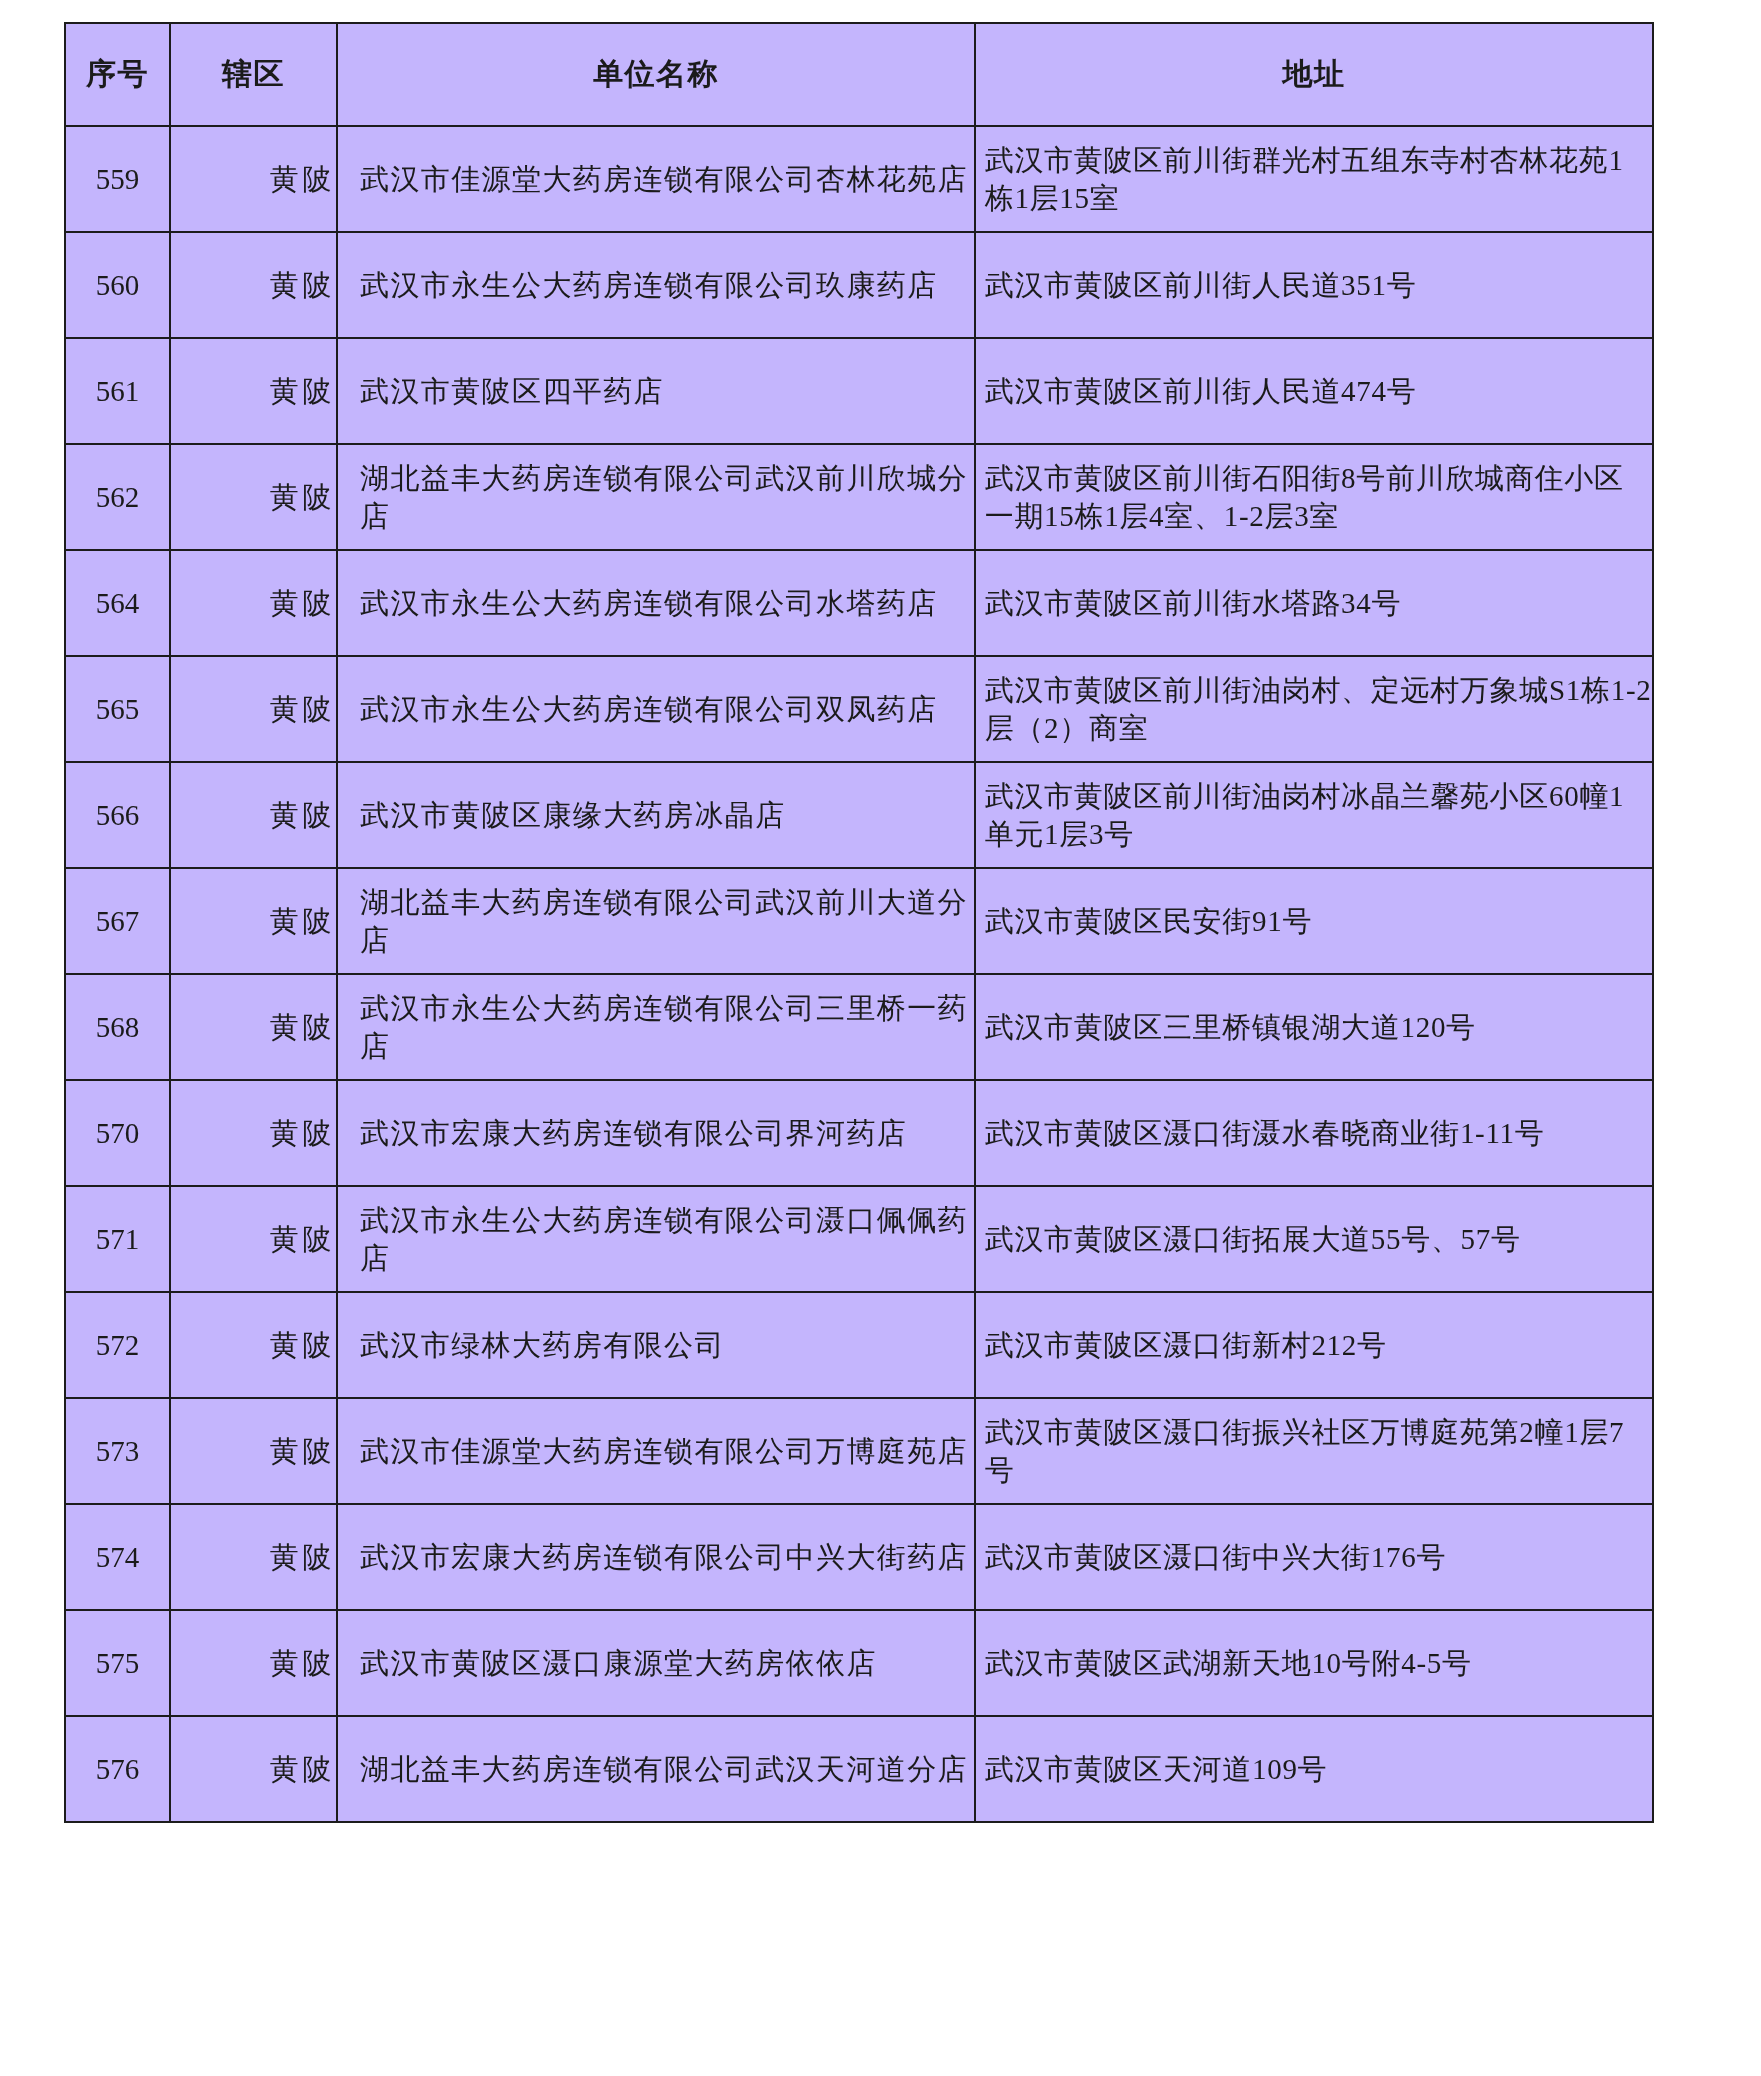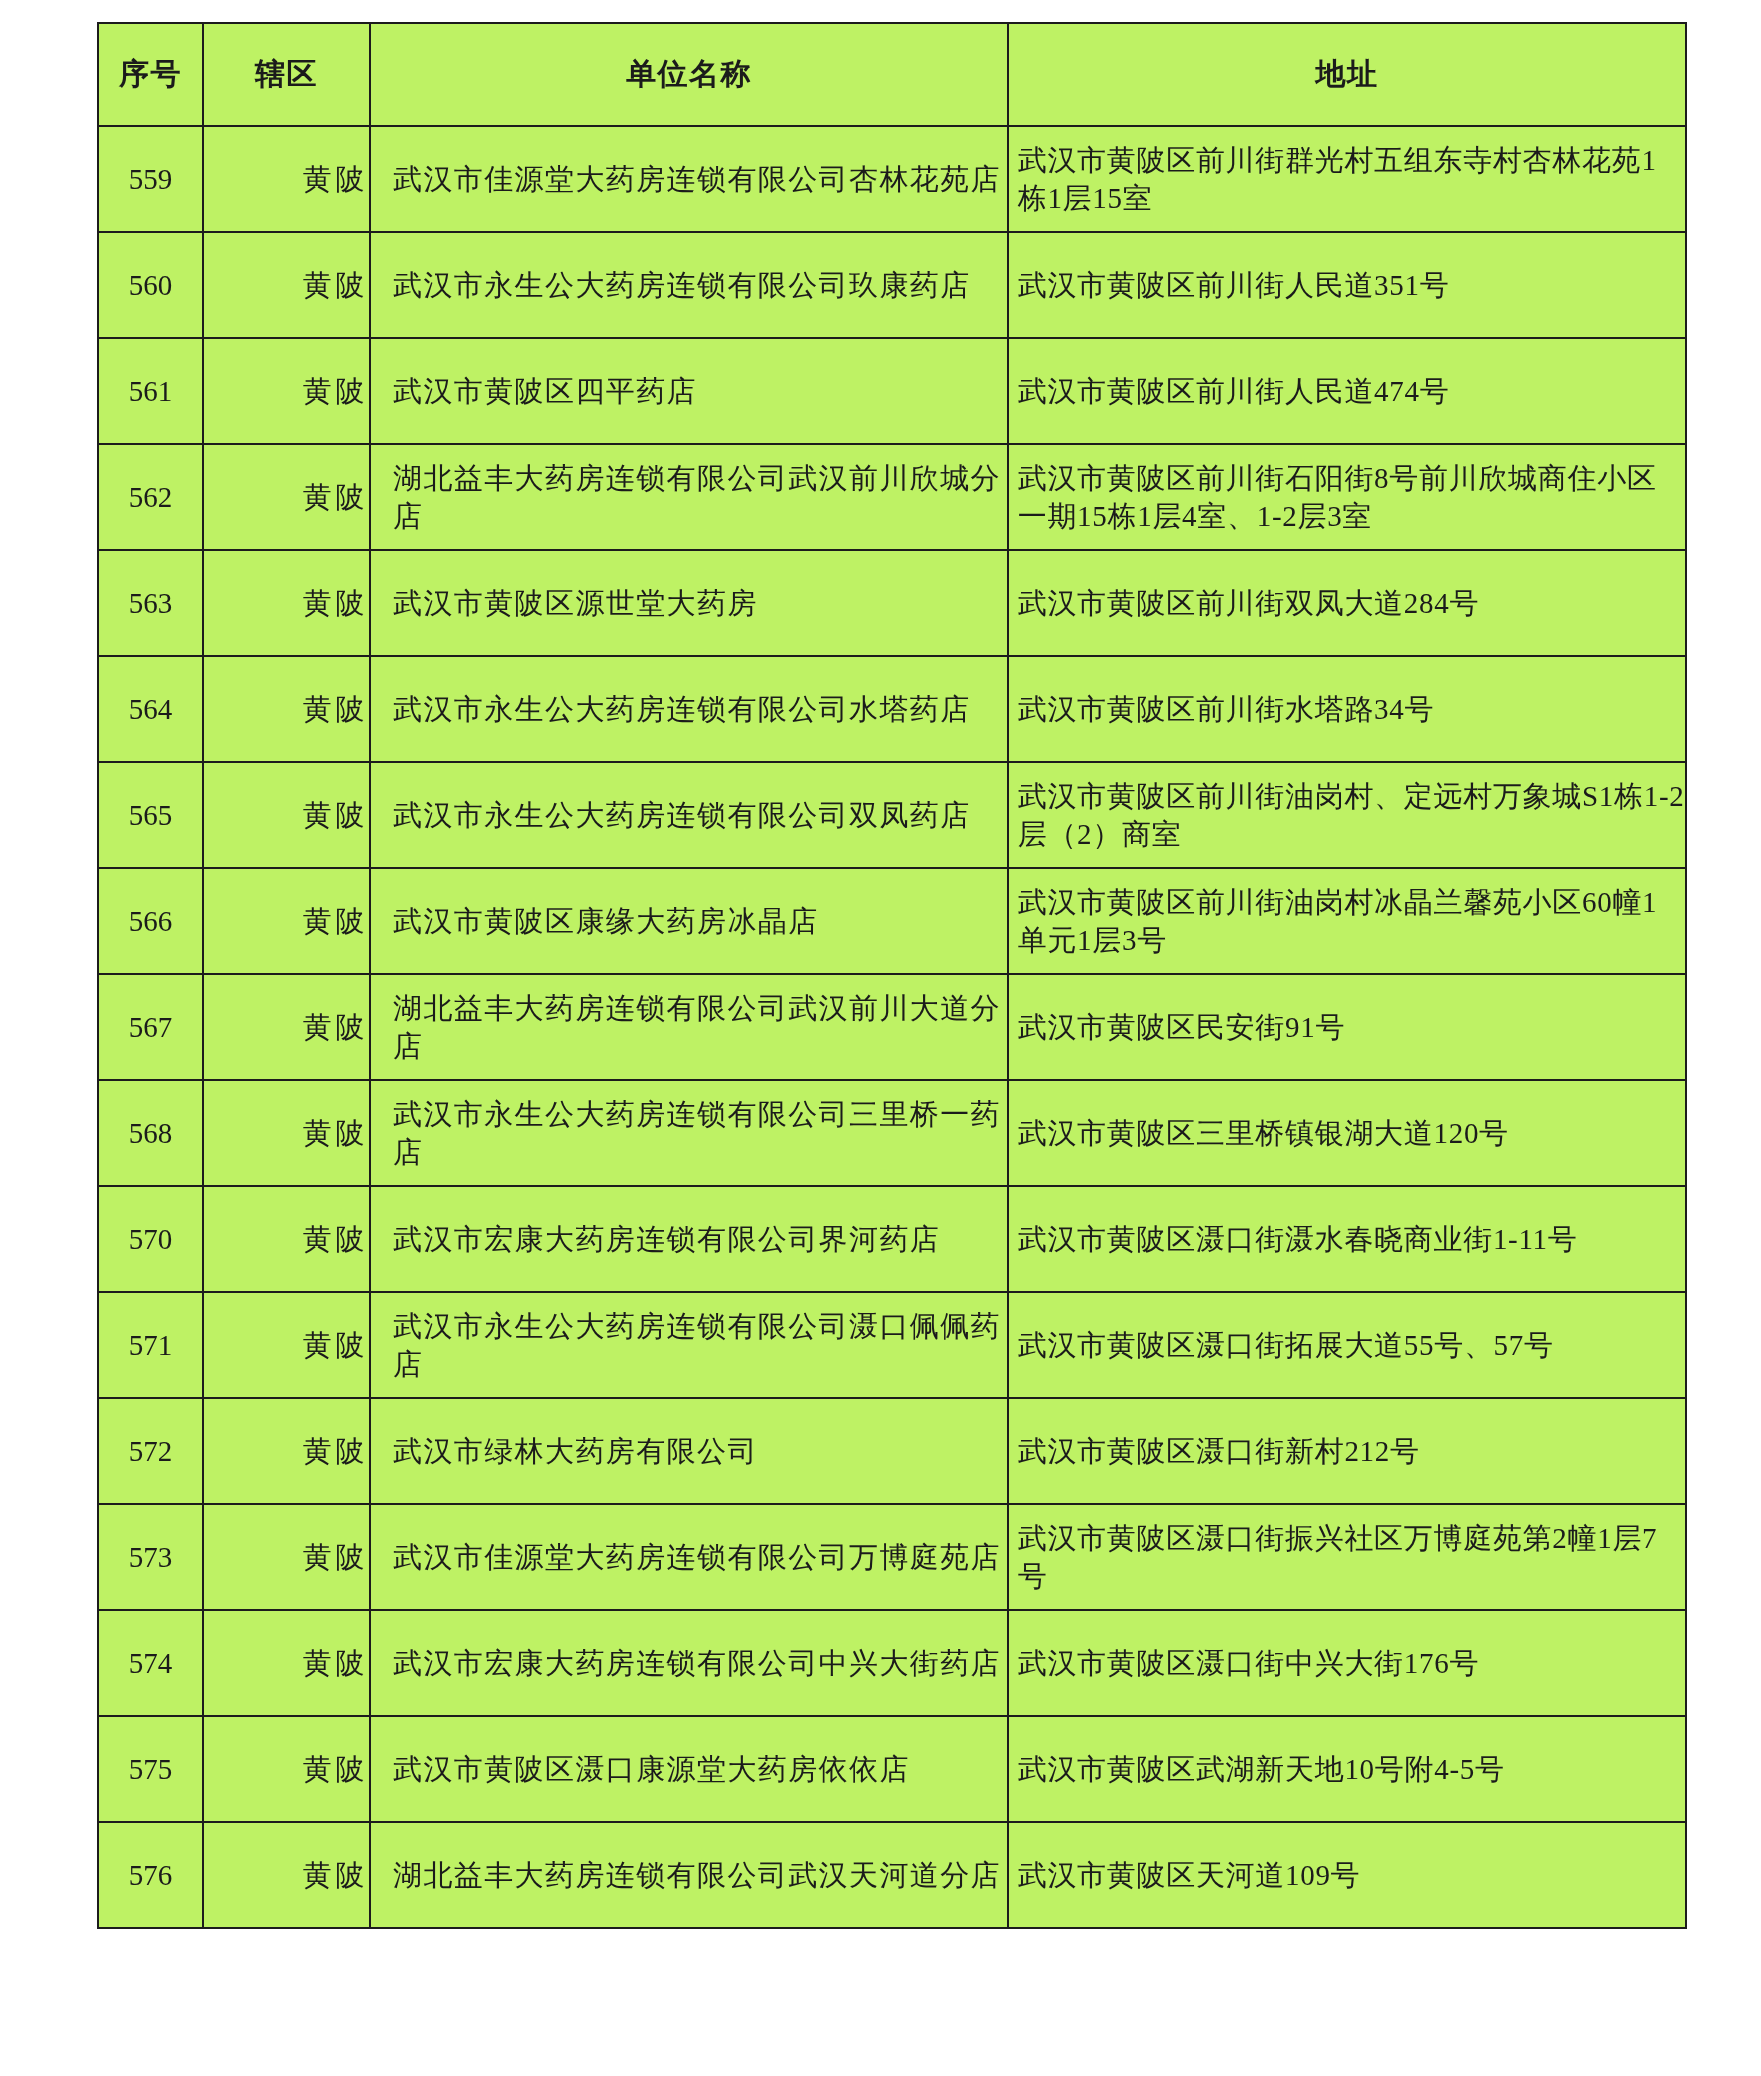--- a/index.html
+++ b/index.html
@@ -14,22 +14,21 @@
     font-family: "Liberation Serif", "DejaVu Serif", serif;
     color: #1b1b1b;
   }
   table.doc-table {
     position: absolute;
     left: 64px;
     top: 22px;
     width: 1589px;
     border-collapse: collapse;
     table-layout: fixed;
-    background: #bef264;
-    margin-left: 33px;
+    background: #c4b5fd;
   }
   table.doc-table, table.doc-table td, table.doc-table th {
     border: 2.2px solid #1c1c1c;
   }
   table.doc-table { border-width: 2.9px; }
   th, td {
     vertical-align: middle;
     overflow: hidden;
   }
   tr.header-row { height: 103px; }
@@ -109,26 +108,20 @@
         <td class="col-address">武汉市黄陂区前川街人民道474号</td>
       </tr>
 
       <tr class="data-row">
         <td class="col-no">562</td>
         <td class="col-district">黄陂</td>
         <td class="col-name">湖北益丰大药房连锁有限公司武汉前川欣城分店</td>
         <td class="col-address">武汉市黄陂区前川街石阳街8号前川欣城商住小区一期15栋1层4室、1-2层3室</td>
       </tr>
 
-      <tr class="data-row">
-        <td class="col-no">563</td>
-        <td class="col-district">黄陂</td>
-        <td class="col-name">武汉市黄陂区源世堂大药房</td>
-        <td class="col-address">武汉市黄陂区前川街双凤大道284号</td>
-      </tr>
 
       <tr class="data-row">
         <td class="col-no">564</td>
         <td class="col-district">黄陂</td>
         <td class="col-name">武汉市永生公大药房连锁有限公司水塔药店</td>
         <td class="col-address">武汉市黄陂区前川街水塔路34号</td>
       </tr>
 
       <tr class="data-row">
         <td class="col-no">565</td>

